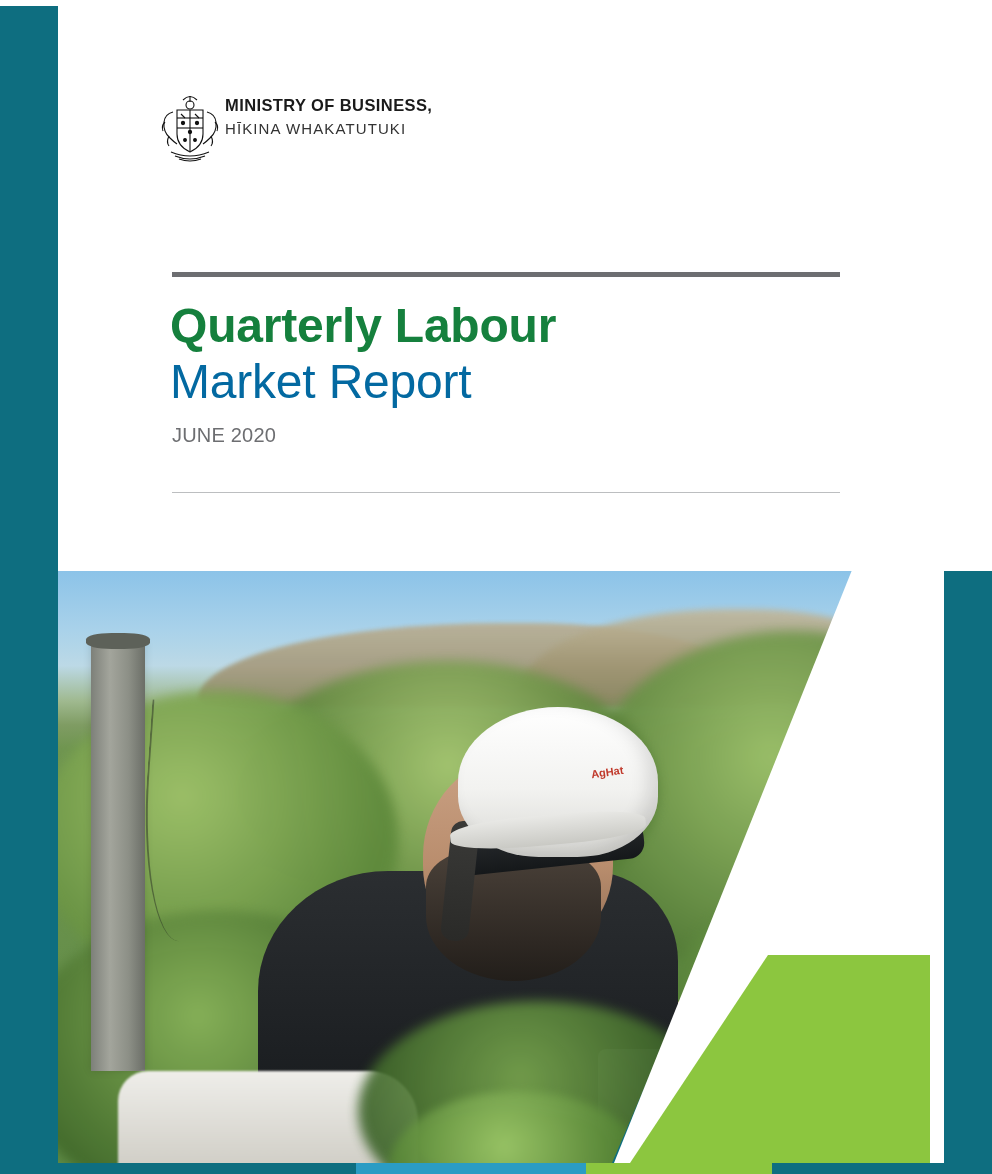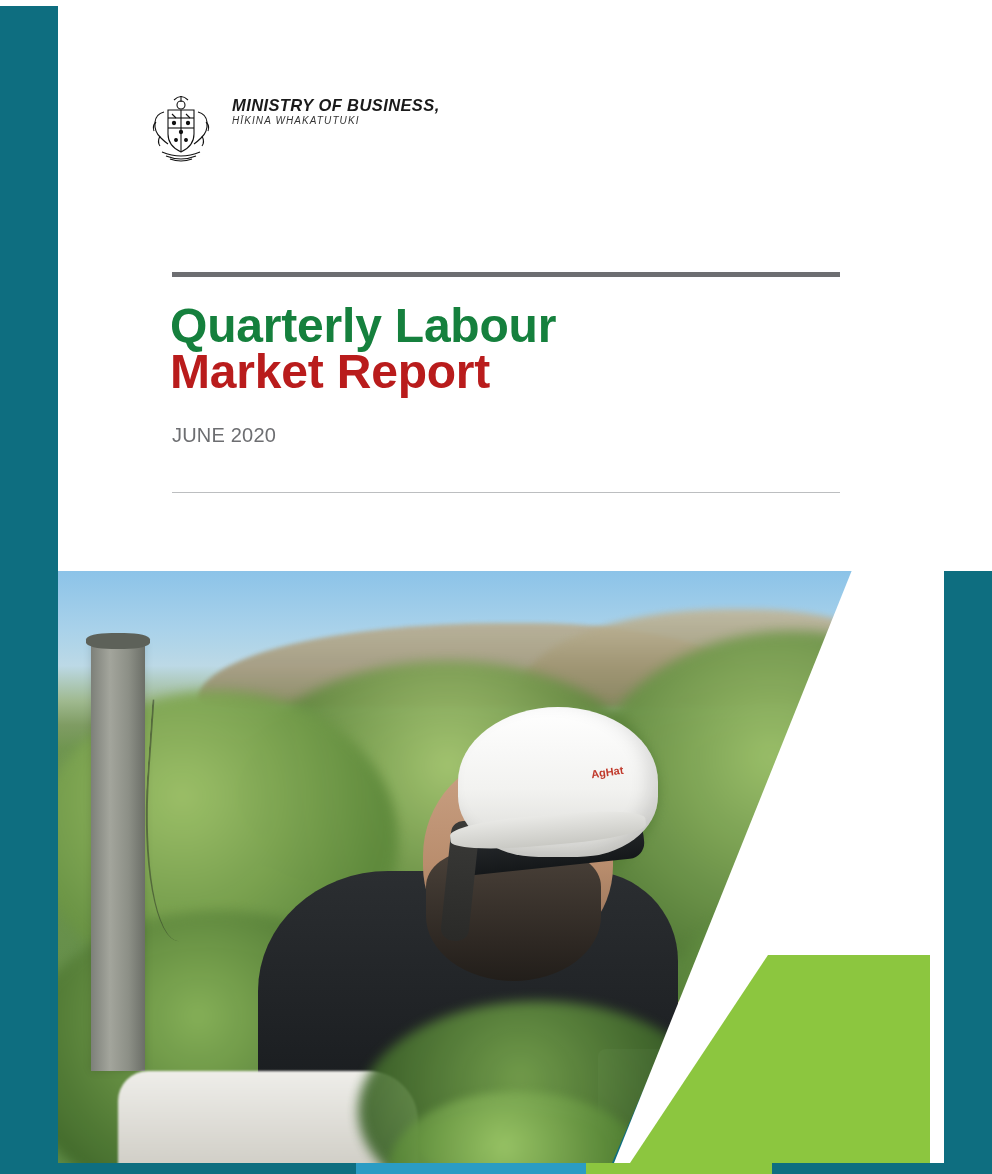--- a/index.html
+++ b/index.html
@@ -39,47 +39,46 @@
     top: 0;
     width: 992px;
     height: 6px;
     background: #ffffff;
     z-index: 40;
   }
 
   
   .logo-block {
     position: absolute;
-    left: 146px;
+    left: 155px;
     top: 88px;
     display: flex;
     align-items: flex-start;
-    gap: 16px;
-    font-style: italic;
   }
   .crest {
     width: 70px;
     height: 76px;
     flex: 0 0 auto;
   }
   .logo-text {
     padding-top: 8px;
   }
   .logo-line1, .logo-line2 {
     font-size: 16.5px;
     font-weight: bold;
     letter-spacing: 0.4px;
     color: #1a1a1a;
     line-height: 19px;
   }
   .logo-line3 {
-    font-size: 10px;
+    font-size: 15px;
     font-weight: normal;
     letter-spacing: 1.1px;
     color: #333333;
+    margin-top: 5px;
   }
 
   
   .rule-top {
     position: absolute;
     left: 172px;
     top: 272px;
     width: 668px;
     height: 5px;
     background: #6d6e71;
@@ -91,24 +90,24 @@
     font-size: 48px;
     font-weight: bold;
     color: #15803d;
     letter-spacing: -0.2px;
     line-height: 56px;
     white-space: nowrap;
   }
   .title-sub {
     position: absolute;
     left: 170px;
-    top: 344px;
+    top: 354px;
     font-size: 48px;
-    font-weight: bold;
-    color: #b91c1c;
+    font-weight: normal;
+    color: #0369a1;
     letter-spacing: -0.2px;
     line-height: 56px;
     white-space: nowrap;
   }
   .title-date {
     position: absolute;
     left: 172px;
     top: 424px;
     font-size: 20px;
     font-weight: normal;

